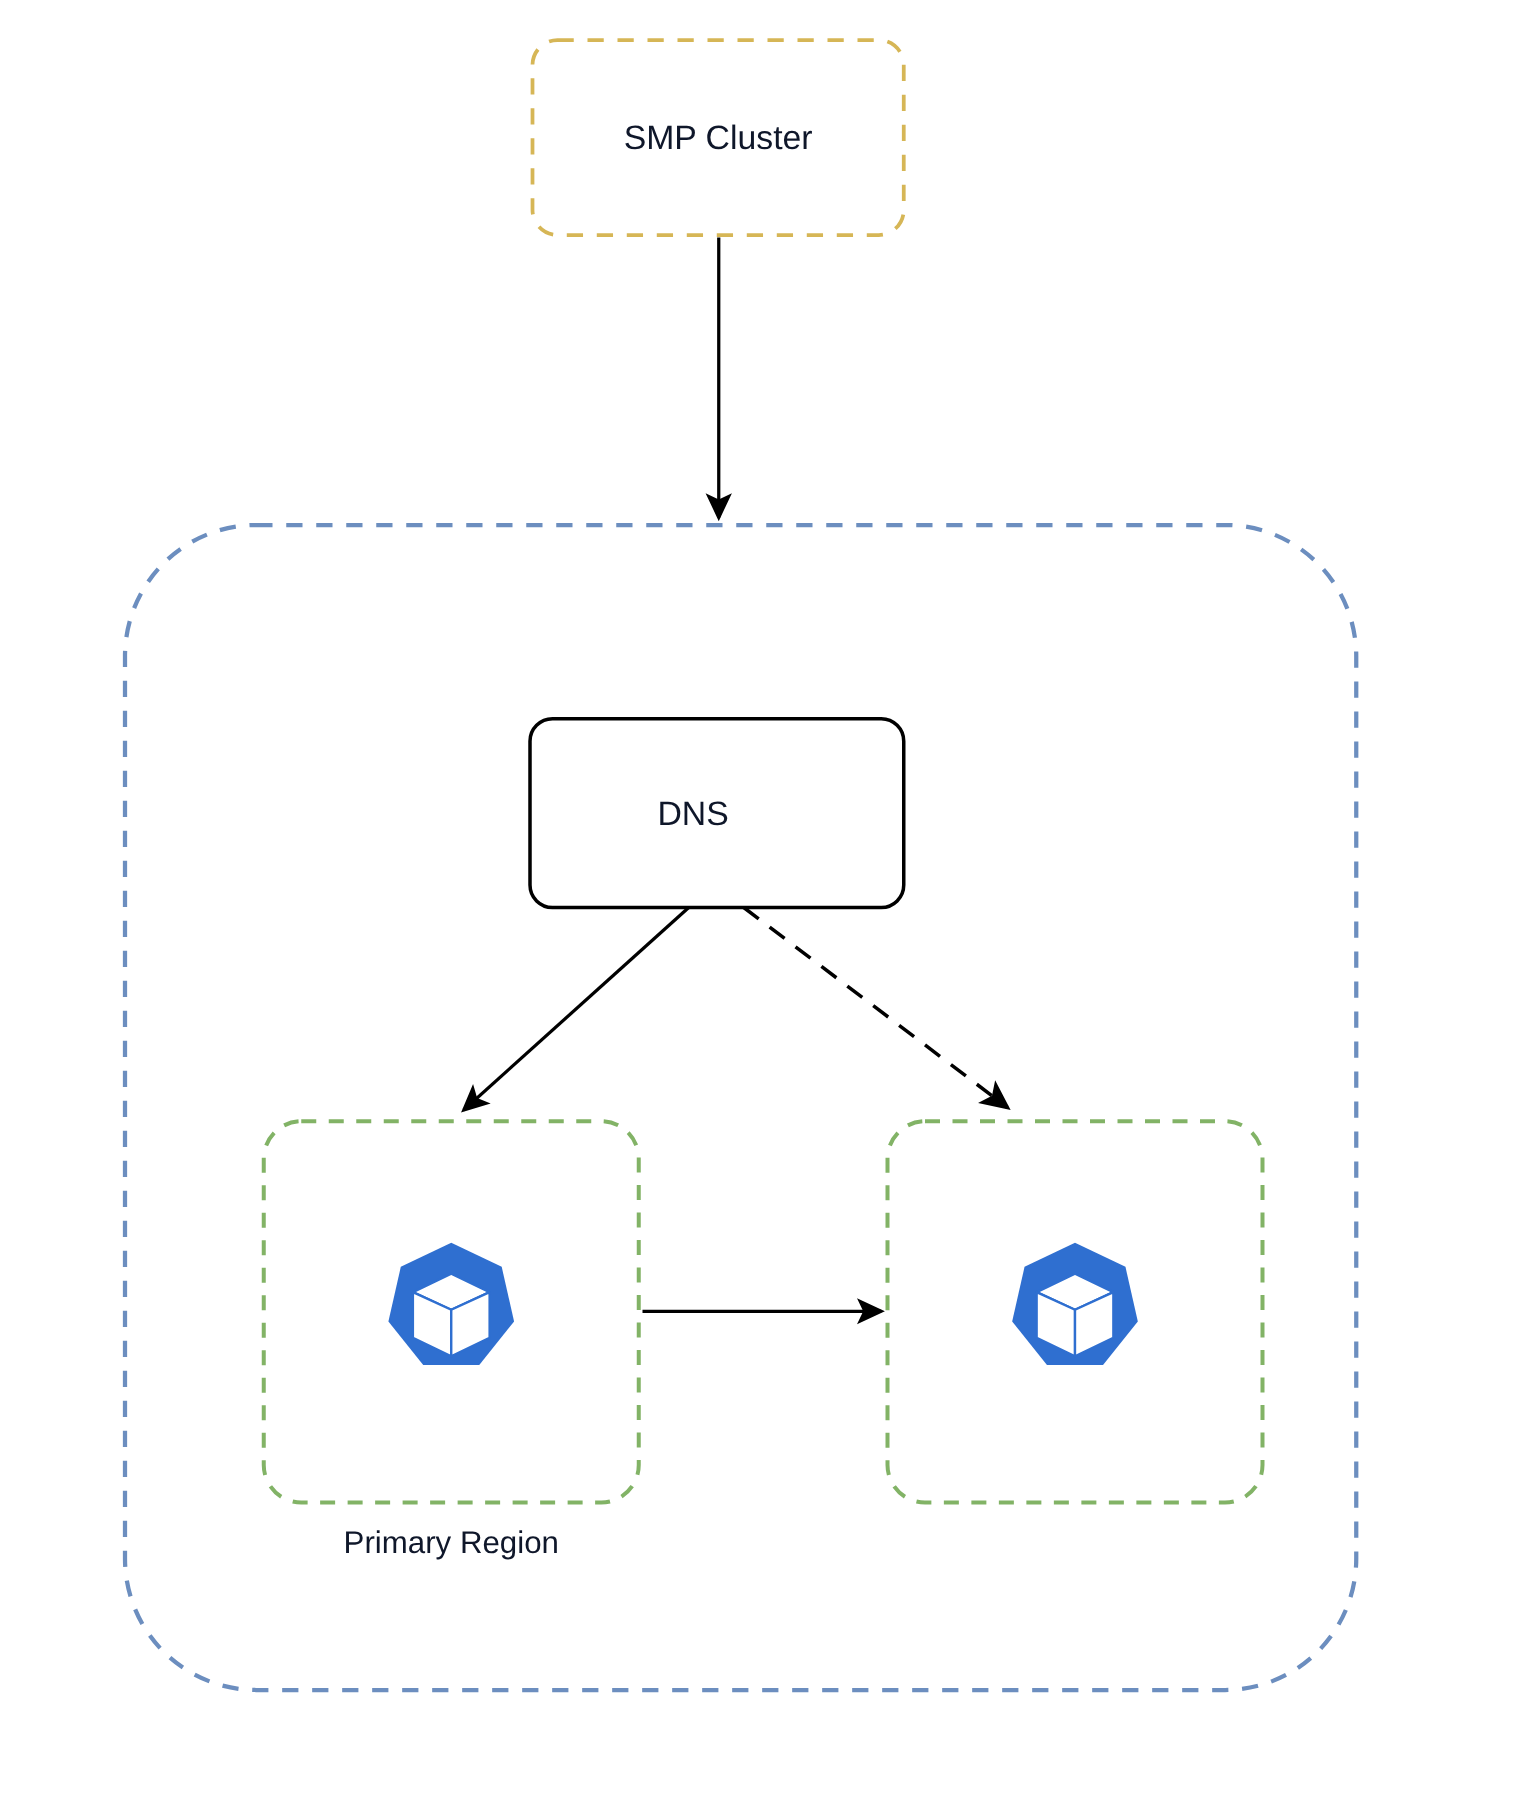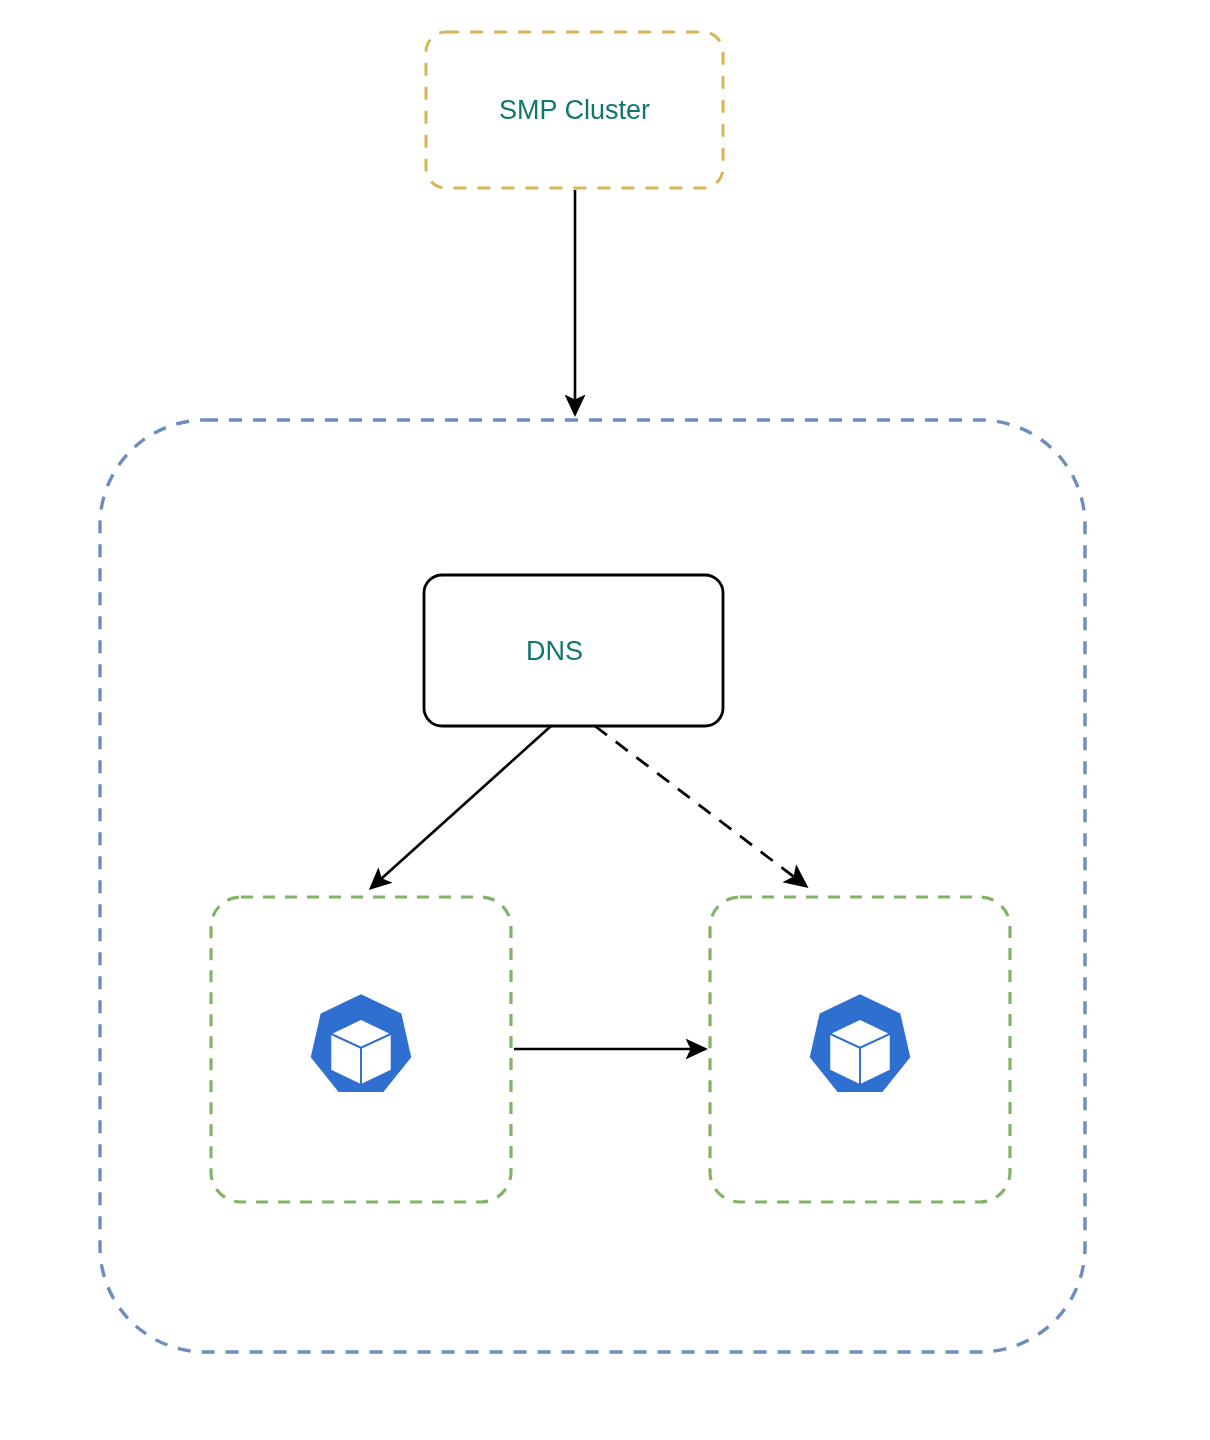--- a/index.html
+++ b/index.html
@@ -22,21 +22,21 @@
   #diagram-svg {
     position: absolute;
     top: 0;
     left: 0;
     width: 1210px;
     height: 1440px;
   }
   .node-label {
     position: absolute;
     text-align: center;
-    color: #0f766e;
+    color: #0f172a;
     font-family: "Liberation Sans", sans-serif;
     white-space: nowrap;
     pointer-events: none;
   }
   #smp-cluster-label {
     left: 426px;
     top: 94px;
     width: 297px;
     font-size: 27px;
     line-height: 33px;
@@ -118,15 +118,16 @@
       <path d="M50 24.5 L76 37 L50 49 L24 37 Z" fill="#ffffff" stroke="#2f6fd0" stroke-width="1.6" stroke-linejoin="round"></path>
       <path d="M24 37 L50 49 L50 80.5 L24 68 Z" fill="#ffffff" stroke="#2f6fd0" stroke-width="1.6" stroke-linejoin="round"></path>
       <path d="M76 37 L76 68 L50 80.5 L50 49 Z" fill="#ffffff" stroke="#2f6fd0" stroke-width="1.6" stroke-linejoin="round"></path>
     </svg>
   </div>
 
   <div class="node-label" id="smp-cluster-label">SMP Cluster</div>
 
   <div class="node-label" id="dns-label">DNS</div>
 
+  <div class="node-label" id="primary-region-label">Primary Region</div>
 
 
 </div>
 
 </body></html>

